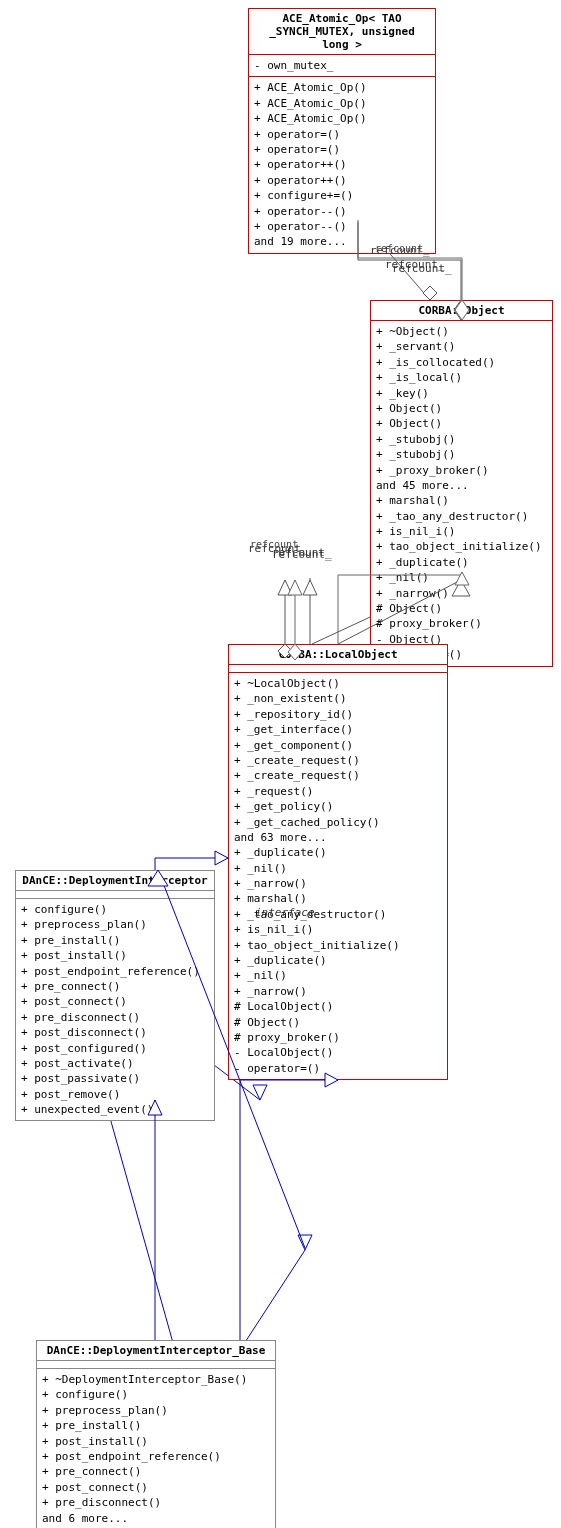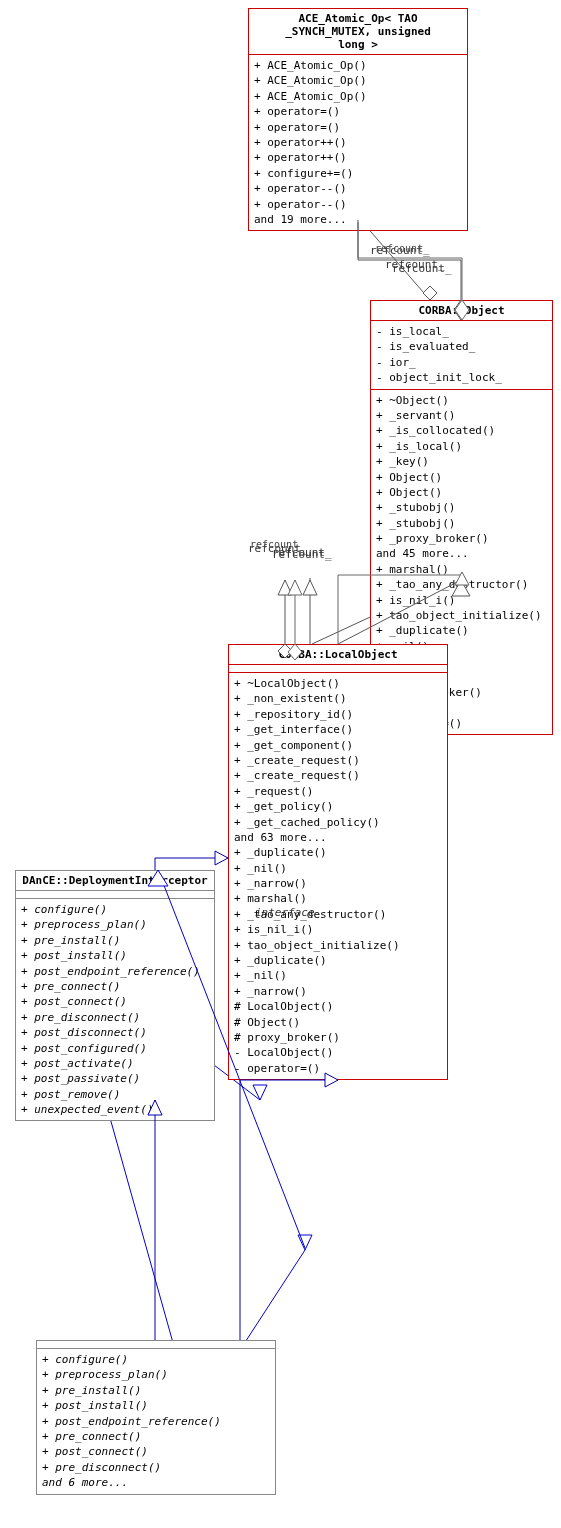--- a/index.html
+++ b/index.html
@@ -35,21 +35,20 @@
     .uml-box.gray-border .uml-box-header {
       border-bottom: 1px solid #888888;
     }
     .uml-box-section {
       border-bottom: 1px solid #cc0000;
       padding: 3px 5px;
       line-height: 1.4;
     }
     .uml-box.gray-border .uml-box-section {
       border-bottom: 1px solid #888888;
-      font-style: italic;
     }
     .uml-box-section:last-child {
       border-bottom: none;
     }
     .uml-box-section div {
       white-space: nowrap;
     }
     svg.connections {
       position: absolute;
       top: 0;
@@ -92,47 +91,44 @@
     <polygon points="105,1100 98,1115 112,1115" fill="white" stroke="#0000cc" stroke-width="1"></polygon>
 
     <line x1="240" y1="1350" x2="305" y2="1250" stroke="#0000cc" stroke-width="1"></line>
     <polygon points="305,1250 298,1235 312,1235" fill="white" stroke="#0000cc" stroke-width="1"></polygon>
   </svg>
 
   <div class="label-text" style="left:392px; top:262px;">refcount_</div>
 
   <div class="label-text" style="left:272px; top:548px;">refcount_</div>
 
-  <div class="uml-box" style="left:248px; top:8px; width:220px;">
+  <div class="uml-box" style="left:248px; top:8px; width:188px;">
     <div class="uml-box-header">ACE_Atomic_Op&lt; TAO<br>_SYNCH_MUTEX, unsigned<br>long &gt;</div>
+    <div class="uml-box-section">
+      <div>- own_mutex_</div>
+    </div>
     <div class="uml-box-section">
       <div>+ ACE_Atomic_Op()</div>
       <div>+ ACE_Atomic_Op()</div>
       <div>+ ACE_Atomic_Op()</div>
       <div>+ operator=()</div>
       <div>+ operator=()</div>
       <div>+ operator++()</div>
       <div>+ operator++()</div>
       <div>+ configure+=()</div>
       <div>+ operator--()</div>
       <div>+ operator--()</div>
       <div>and 19 more...</div>
     </div>
   </div>
 
   <div class="label-text" style="left:385px; top:258px;">refcount_</div>
 
   <div class="uml-box" style="left:370px; top:300px; width:183px;">
     <div class="uml-box-header">CORBA::Object</div>
-    <div class="uml-box-section">
-      <div>- is_local_</div>
-      <div>- is_evaluated_</div>
-      <div>- ior_</div>
-      <div>- object_init_lock_</div>
-    </div>
     <div class="uml-box-section">
       <div>+ ~Object()</div>
       <div>+ _servant()</div>
       <div>+ _is_collocated()</div>
       <div>+ _is_local()</div>
       <div>+ _key()</div>
       <div>+ Object()</div>
       <div>+ Object()</div>
       <div>+ _stubobj()</div>
       <div>+ _stubobj()</div>
@@ -202,22 +198,24 @@
       <div>+ post_disconnect()</div>
       <div>+ post_configured()</div>
       <div>+ post_activate()</div>
       <div>+ post_passivate()</div>
       <div>+ post_remove()</div>
       <div>+ unexpected_event()</div>
     </div>
   </div>
 
   <div class="uml-box gray-border" style="left:36px; top:1340px; width:240px;">
+    <div class="uml-box-header" style="border-bottom:1px solid #888;">DAnCE::DeploymentInterceptor_Base</div>
     <div class="uml-box-section" style="border-bottom:1px solid #888; height:8px;"></div>
     <div class="uml-box-section" style="border-bottom:none;">
+      <div>+ ~DeploymentInterceptor_Base()</div>
       <div>+ configure()</div>
       <div>+ preprocess_plan()</div>
       <div>+ pre_install()</div>
       <div>+ post_install()</div>
       <div>+ post_endpoint_reference()</div>
       <div>+ pre_connect()</div>
       <div>+ post_connect()</div>
       <div>+ pre_disconnect()</div>
       <div>and 6 more...</div>
     </div>

